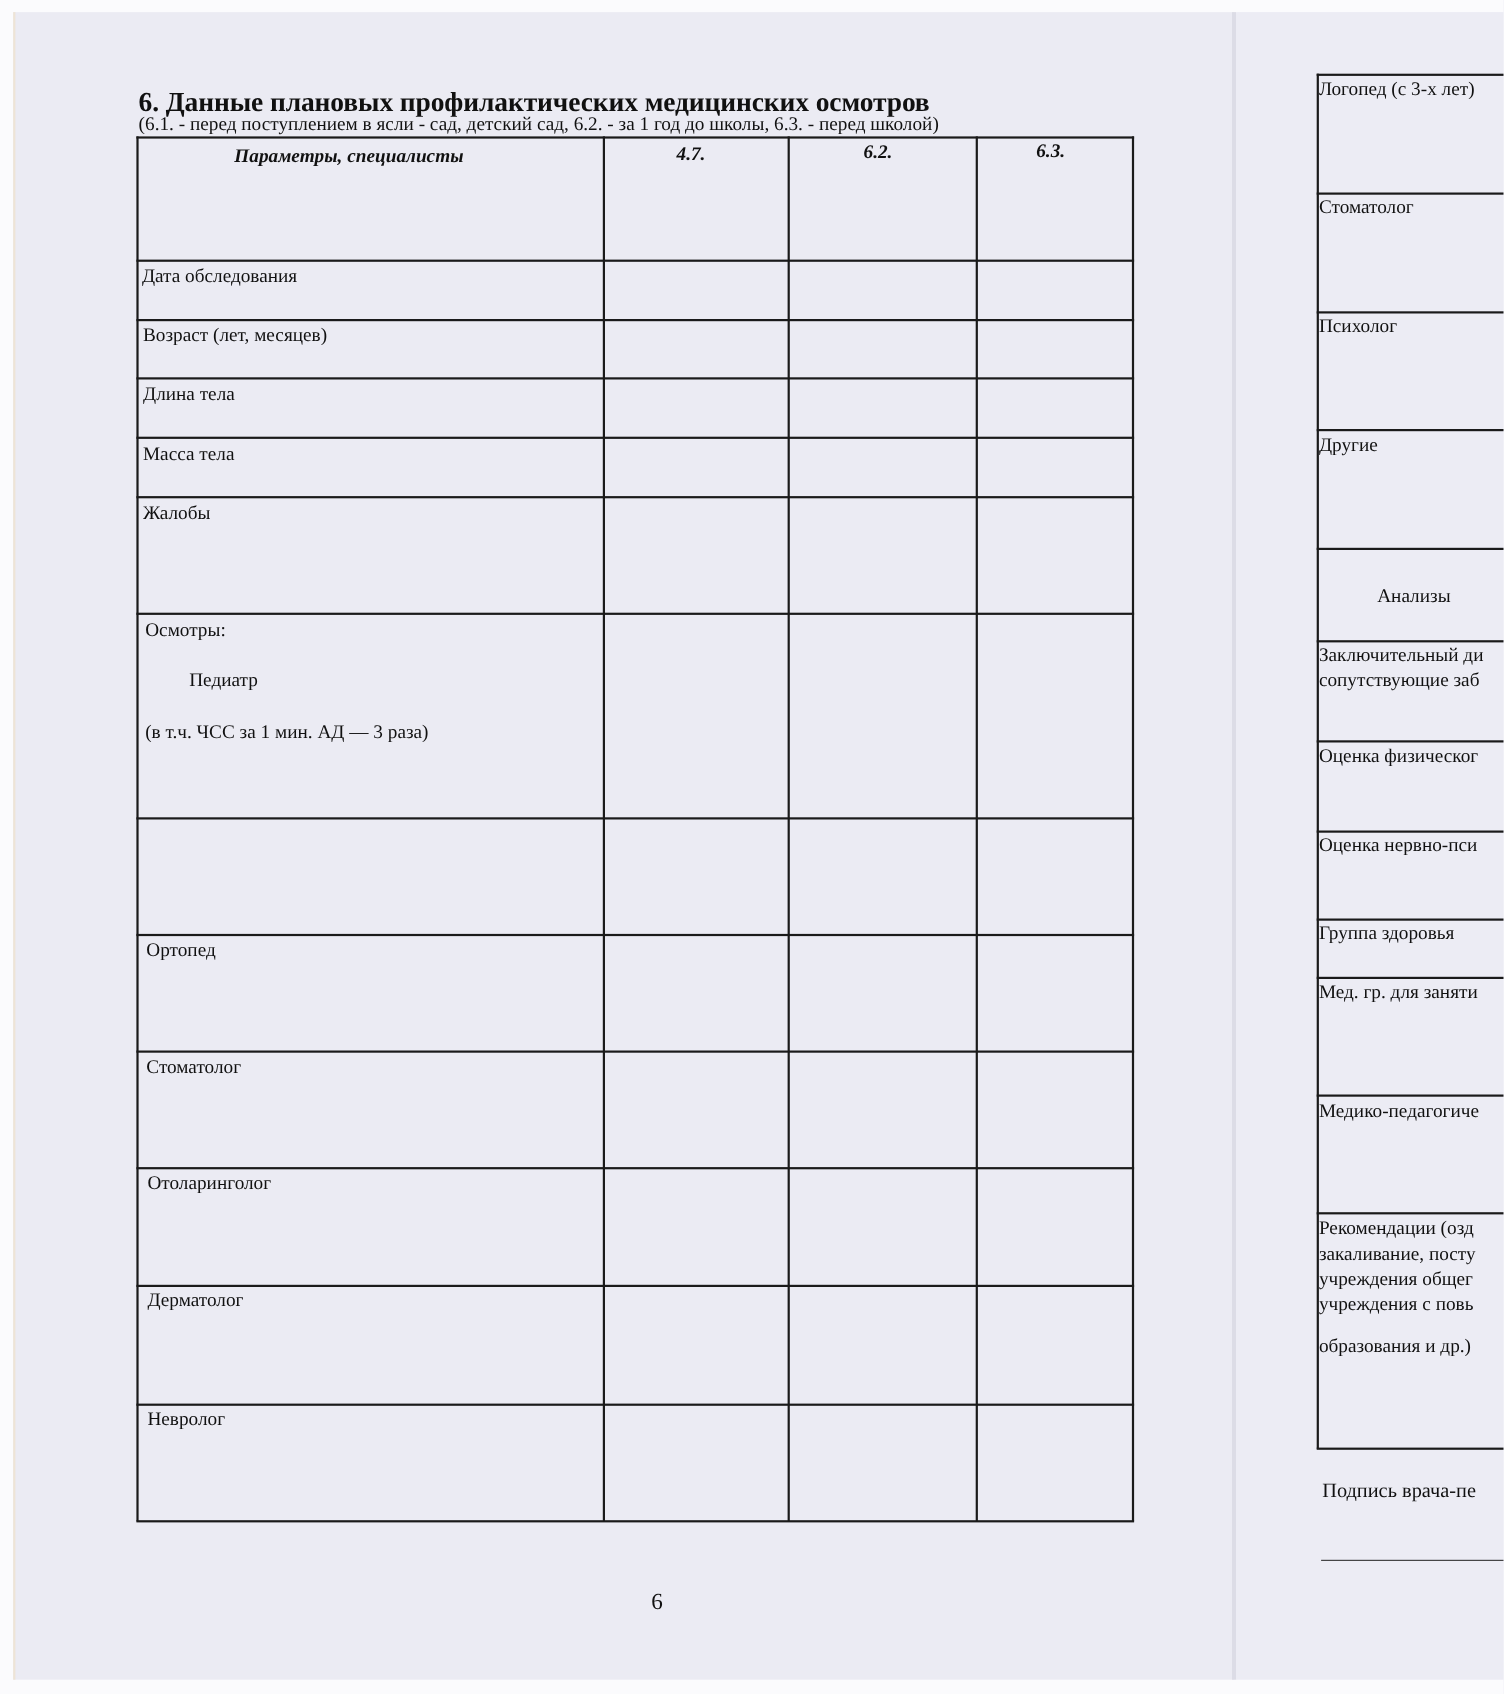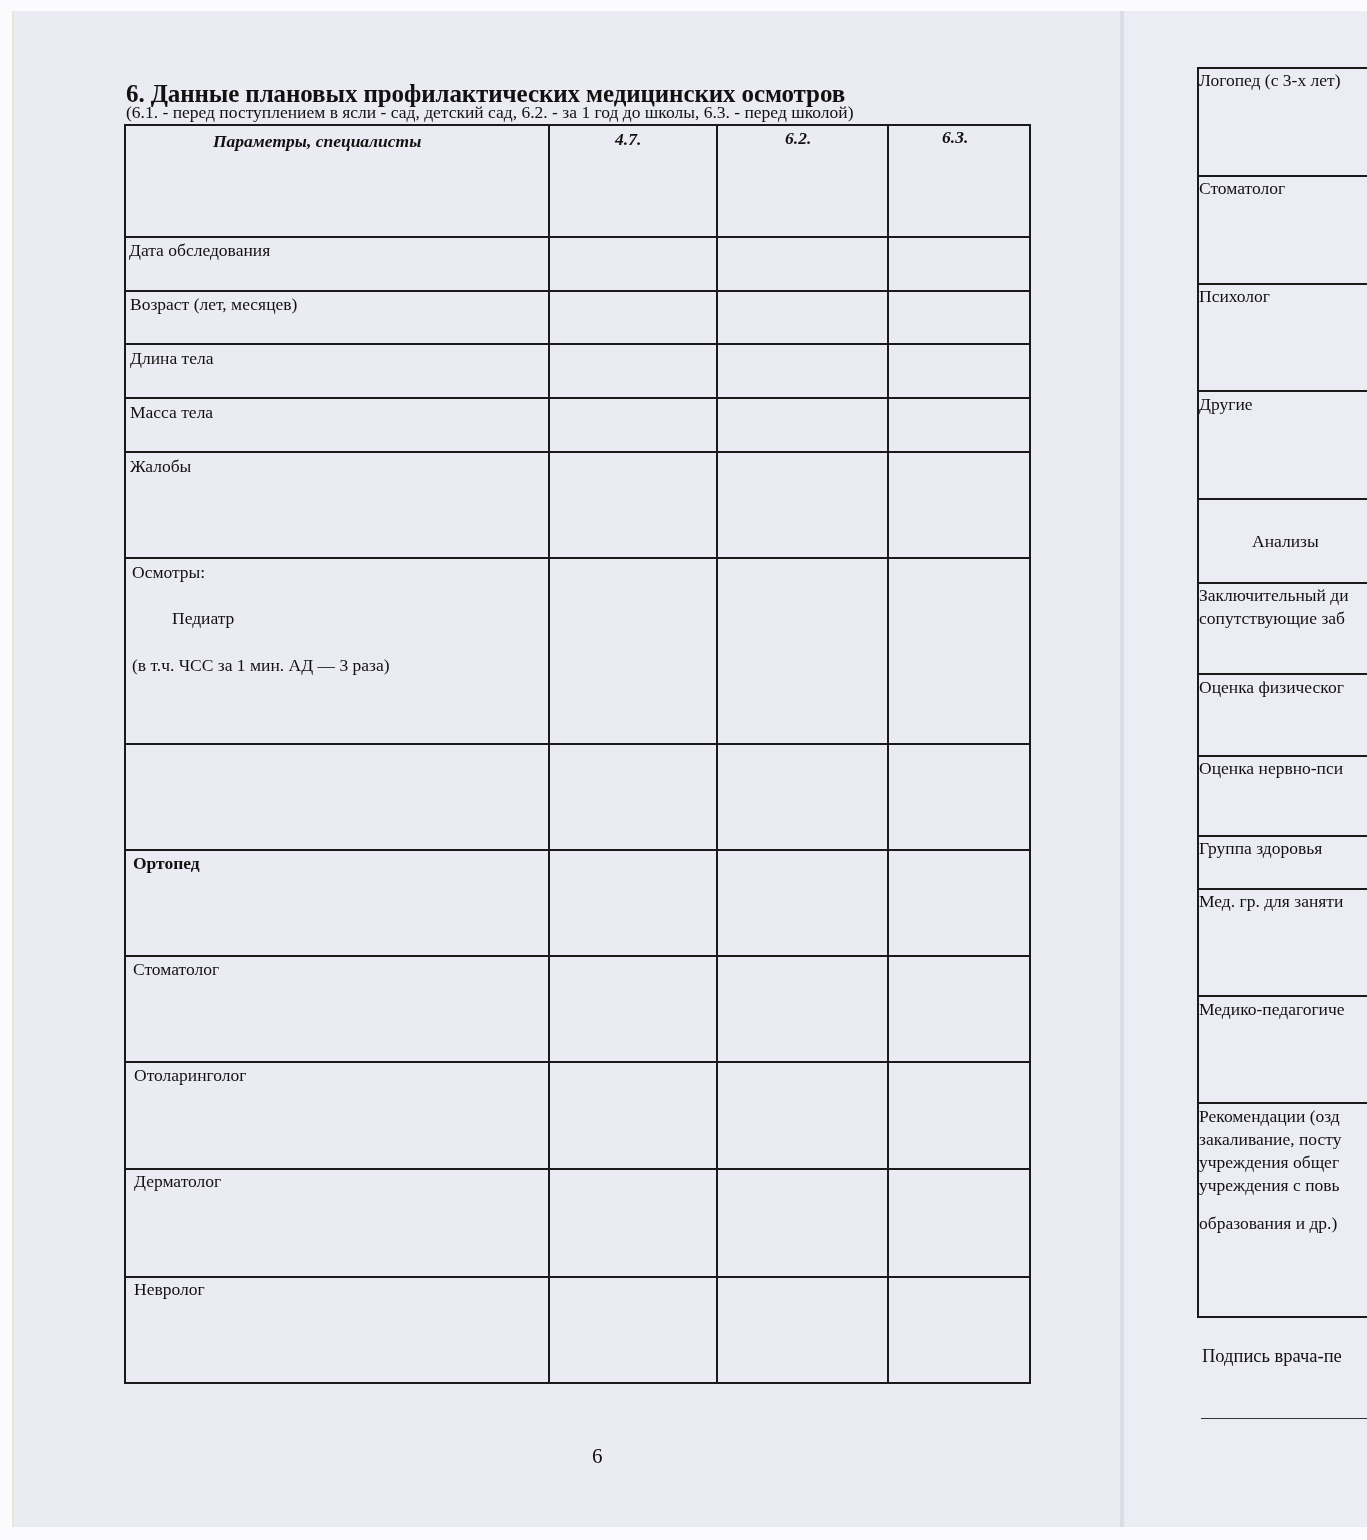--- a/index.html
+++ b/index.html
@@ -71,21 +71,21 @@
   <div class="hdr" style="left:942px;top:127px;">6.3.</div>
 
   <div class="lbl" style="left:129px;top:240px;">Дата обследования</div>
   <div class="lbl" style="left:130px;top:294px;">Возраст (лет, месяцев)</div>
   <div class="lbl" style="left:130px;top:348px;">Длина тела</div>
   <div class="lbl" style="left:130px;top:402px;">Масса тела</div>
   <div class="lbl" style="left:130px;top:456px;">Жалобы</div>
   <div class="lbl" style="left:132px;top:562px;">Осмотры:</div>
   <div class="lbl" style="left:132px;top:608px;margin-left:40px;">Педиатр</div>
   <div class="lbl" style="left:132px;top:655px;">(в т.ч. ЧСС за 1 мин. АД — 3 раза)</div>
-  <div class="lbl" style="left:133px;top:853px;font-weight:bold;">Ортопед</div>
+  <div class="lbl" style="left:133px;top:853px;">Ортопед</div>
   <div class="lbl" style="left:133px;top:959px;">Стоматолог</div>
   <div class="lbl" style="left:134px;top:1065px;">Отоларинголог</div>
   <div class="lbl" style="left:134px;top:1171px;">Дерматолог</div>
   <div class="lbl" style="left:134px;top:1279px;">Невролог</div>
 </div>
 
 <div class="page-num">6</div>
 
 <div>
   <div class="cell-line" style="left:1197px;top:67px;width:2px;height:1250px;"></div>

